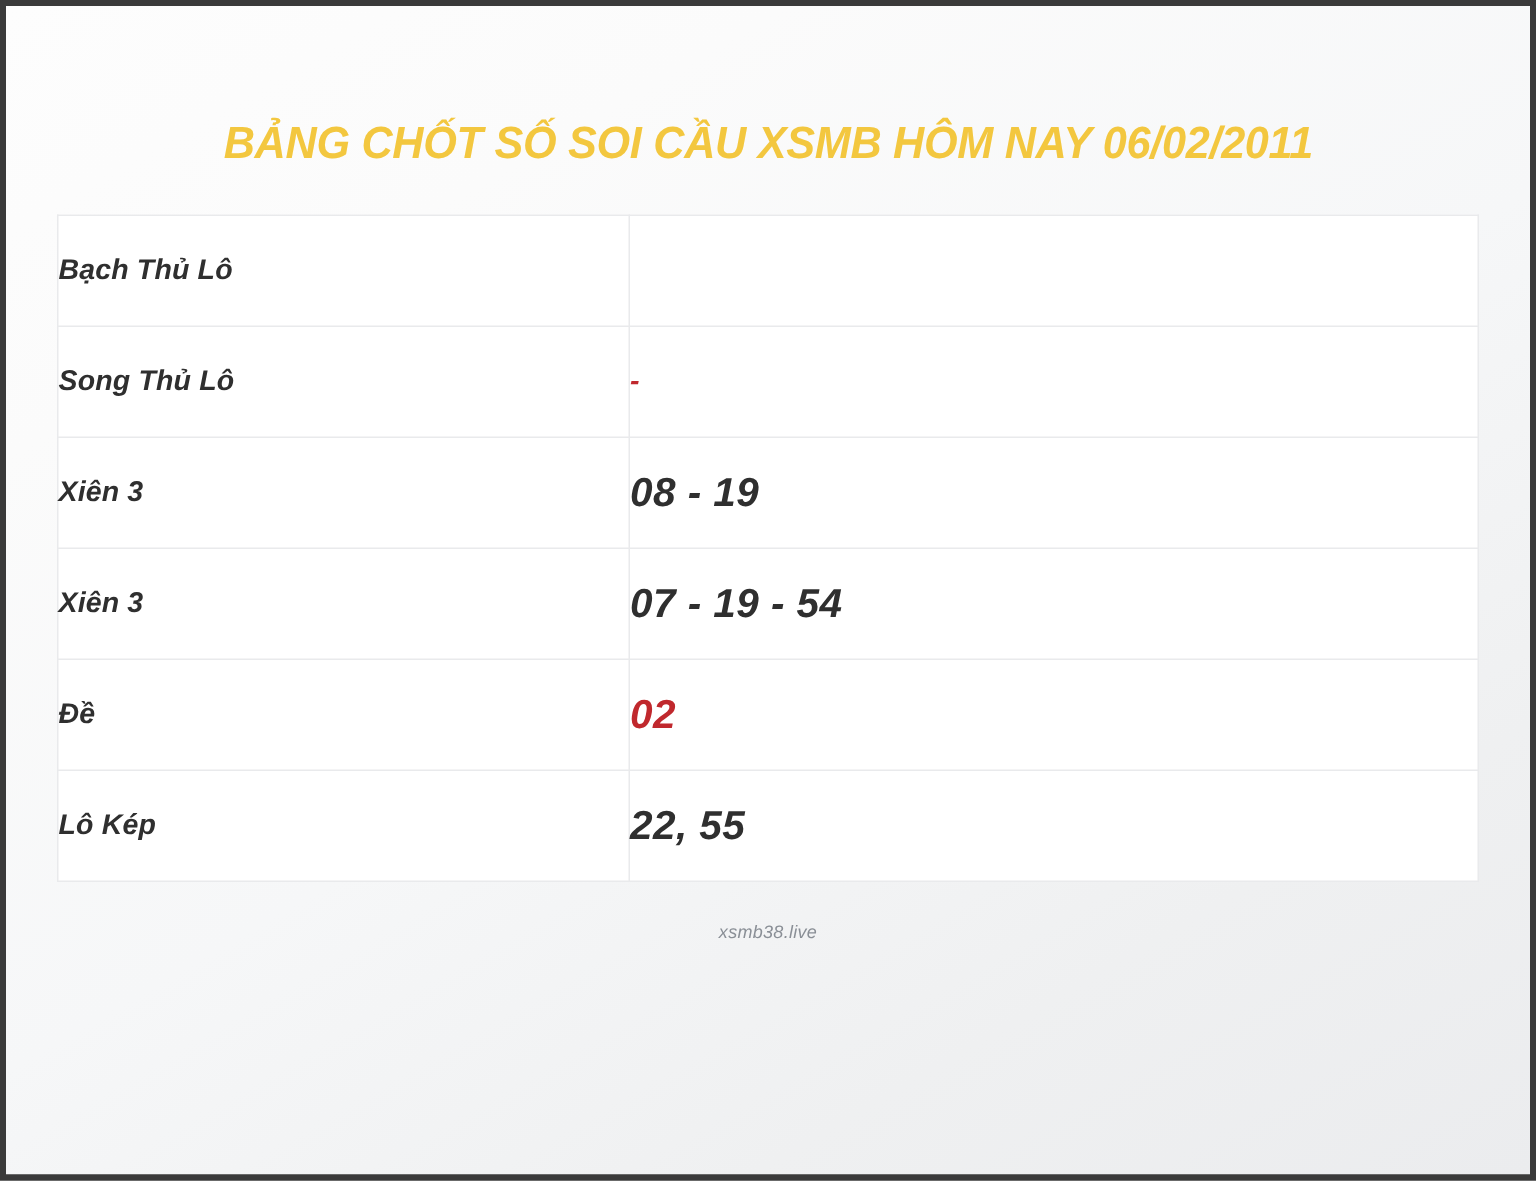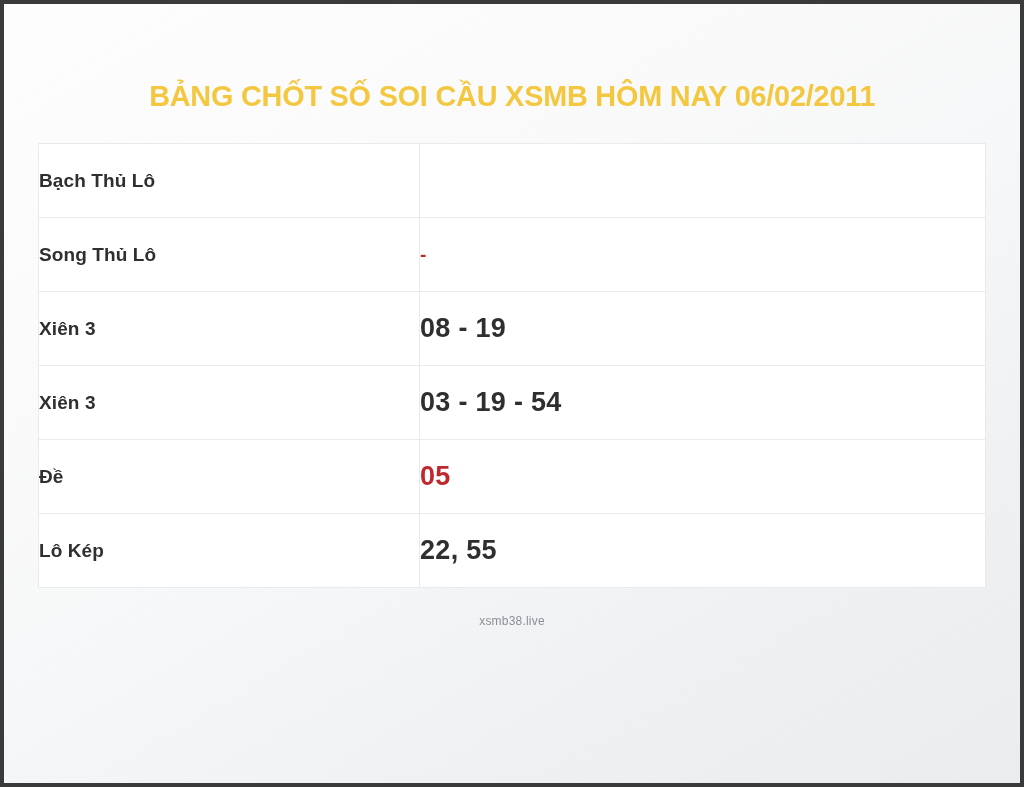--- a/index.html
+++ b/index.html
@@ -24,20 +24,21 @@
     border: 4px solid #3a3a3a;
     background: linear-gradient(150deg,
         #fdfdfd 0%,
         #fbfbfb 22%,
         #f6f7f8 52%,
         #eff0f1 78%,
         #ebecee 100%);
     display: flex;
     flex-direction: column;
     align-items: center;
+    font-style: italic;
   }
 
   .page-title {
     margin-top: 75px;
     font-size: 30px;
     font-weight: bold;
     letter-spacing: -0.2px;
     color: #f3c73f;
     text-transform: uppercase;
     white-space: nowrap;
@@ -125,26 +126,26 @@
           <td class="value-cell dash">-</td>
         </tr>
 
         <tr>
           <td class="col-label label-cell">Xiên 3</td>
           <td class="value-cell">08 - 19</td>
         </tr>
 
         <tr>
           <td class="col-label label-cell">Xiên 3</td>
-          <td class="value-cell">03 - 19 - 54</td>
+          <td class="value-cell">07 - 19 - 54</td>
         </tr>
 
         <tr>
           <td class="col-label label-cell">Đề</td>
-          <td class="value-cell accent">05</td>
+          <td class="value-cell accent">02</td>
         </tr>
 
         <tr>
           <td class="col-label label-cell">Lô Kép</td>
           <td class="value-cell">22, 55</td>
         </tr>
 
 
       </tbody>
     </table>

